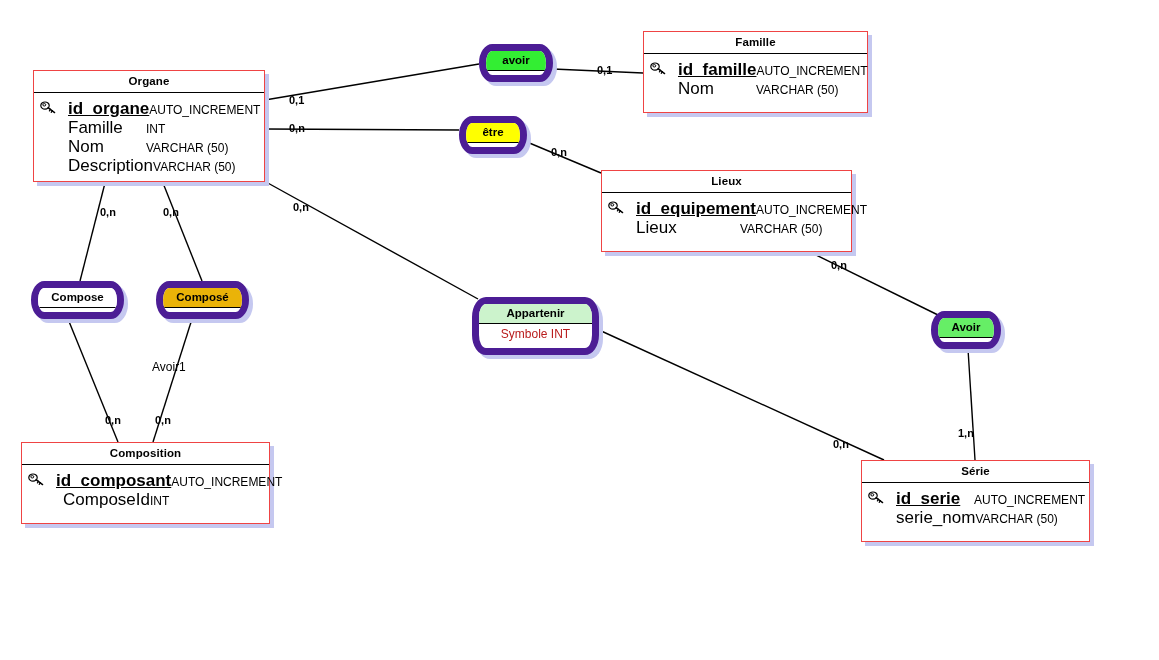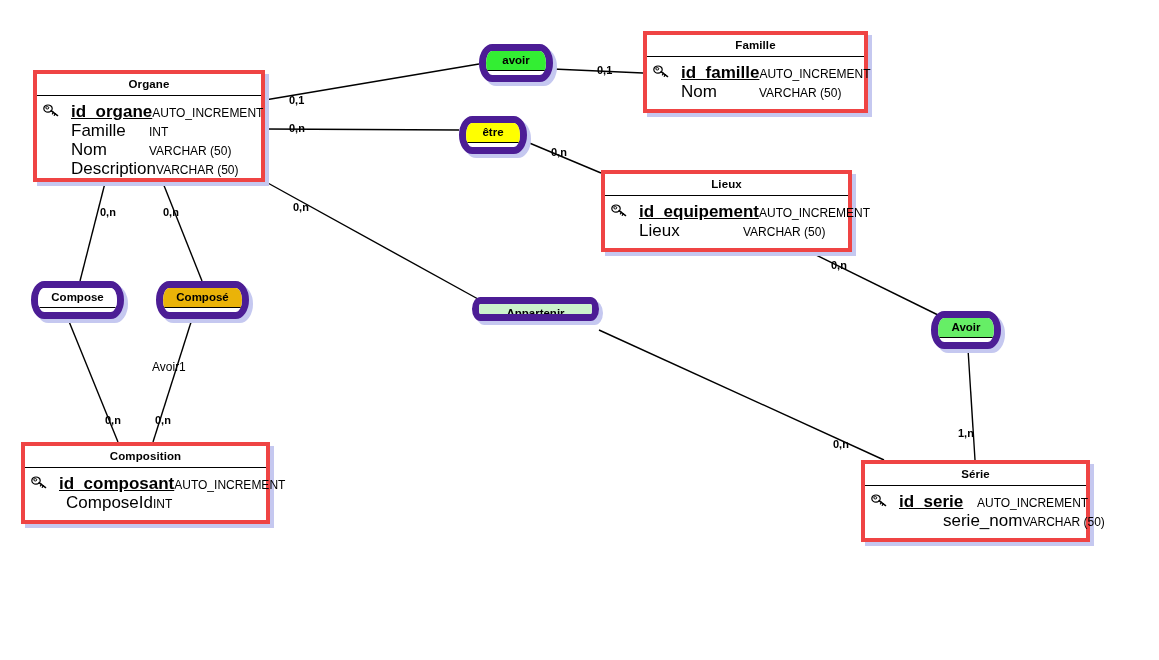--- a/index.html
+++ b/index.html
@@ -22,21 +22,21 @@
     left: 0; top: 0;
     width: 1159px;
     height: 660px;
     pointer-events: none;
   }
 
   
   .entity {
     position: absolute;
     background: #ffffff;
-    border: 4px solid #ef4444;
+    border: 1px solid #ef4444;
     box-shadow: 4px 4px 0 0 #c5c8f0;
     box-sizing: border-box;
     z-index: 5;
   }
   .entity-title {
     text-align: center;
     font-weight: bold;
     font-size: 11.5px;
     color: #000000;
     padding: 4px 0 4px 0;
@@ -240,21 +240,21 @@
                 <path d="M8.0 6.6 L14.6 11.6" stroke="#000" stroke-width="1.4" fill="none" stroke-linecap="round"></path>
                 <path d="M10.6 8.2 L9.4 9.9" stroke="#000" stroke-width="1.2" fill="none" stroke-linecap="round"></path>
                 <path d="M12.4 9.6 L11.2 11.3" stroke="#000" stroke-width="1.2" fill="none" stroke-linecap="round"></path>
               </svg>
             </span>
             <span class="attr-name pk" style="min-width: 78px;">id_serie</span>
             <span class="attr-type">AUTO_INCREMENT</span>
           </div>
           <div class="attr-row">
             <span class="attr-keycell"></span>
-            <span class="attr-name" style="min-width: 78px; margin-left: 44px;">serie_nom</span>
+            <span class="attr-name" style="min-width: 78px;">serie_nom</span>
             <span class="attr-type">VARCHAR (50)</span>
           </div>
         </div>
       </div>
       <div class="entity" style="left: 21px; top: 442px; width: 249px; height: 82px;">
         <div class="entity-title">Composition</div>
         <div class="entity-body">
           <div class="attr-row">
             <span class="attr-keycell">
               <svg class="key-icon" width="17" height="13" viewBox="0 0 17 13">
@@ -278,21 +278,21 @@
     </div>
   <div id="rel-layer">
       <div class="rel" style="left: 479px; top: 44px; width: 74px; height: 38px;">
         <div class="rel-title" style="background: rgb(51, 238, 51);">avoir</div>
         <div class="rel-body"></div>
       </div>
       <div class="rel" style="left: 459px; top: 116px; width: 68px; height: 38px;">
         <div class="rel-title" style="background: rgb(255, 255, 0);">être</div>
         <div class="rel-body"></div>
       </div>
-      <div class="rel" style="left: 472px; top: 297px; width: 127px; height: 24px;">
+      <div class="rel" style="left: 472px; top: 297px; width: 127px; height: 58px;">
         <div class="rel-title" style="background: rgb(204, 243, 204);">Appartenir</div>
         <div class="rel-body">Symbole  INT</div>
       </div>
       <div class="rel" style="left: 931px; top: 311px; width: 70px; height: 38px;">
         <div class="rel-title" style="background: rgb(102, 238, 102);">Avoir</div>
         <div class="rel-body"></div>
       </div>
       <div class="rel" style="left: 31px; top: 281px; width: 93px; height: 38px;">
         <div class="rel-title" style="background: rgb(255, 255, 255);">Compose</div>
         <div class="rel-body"></div>

